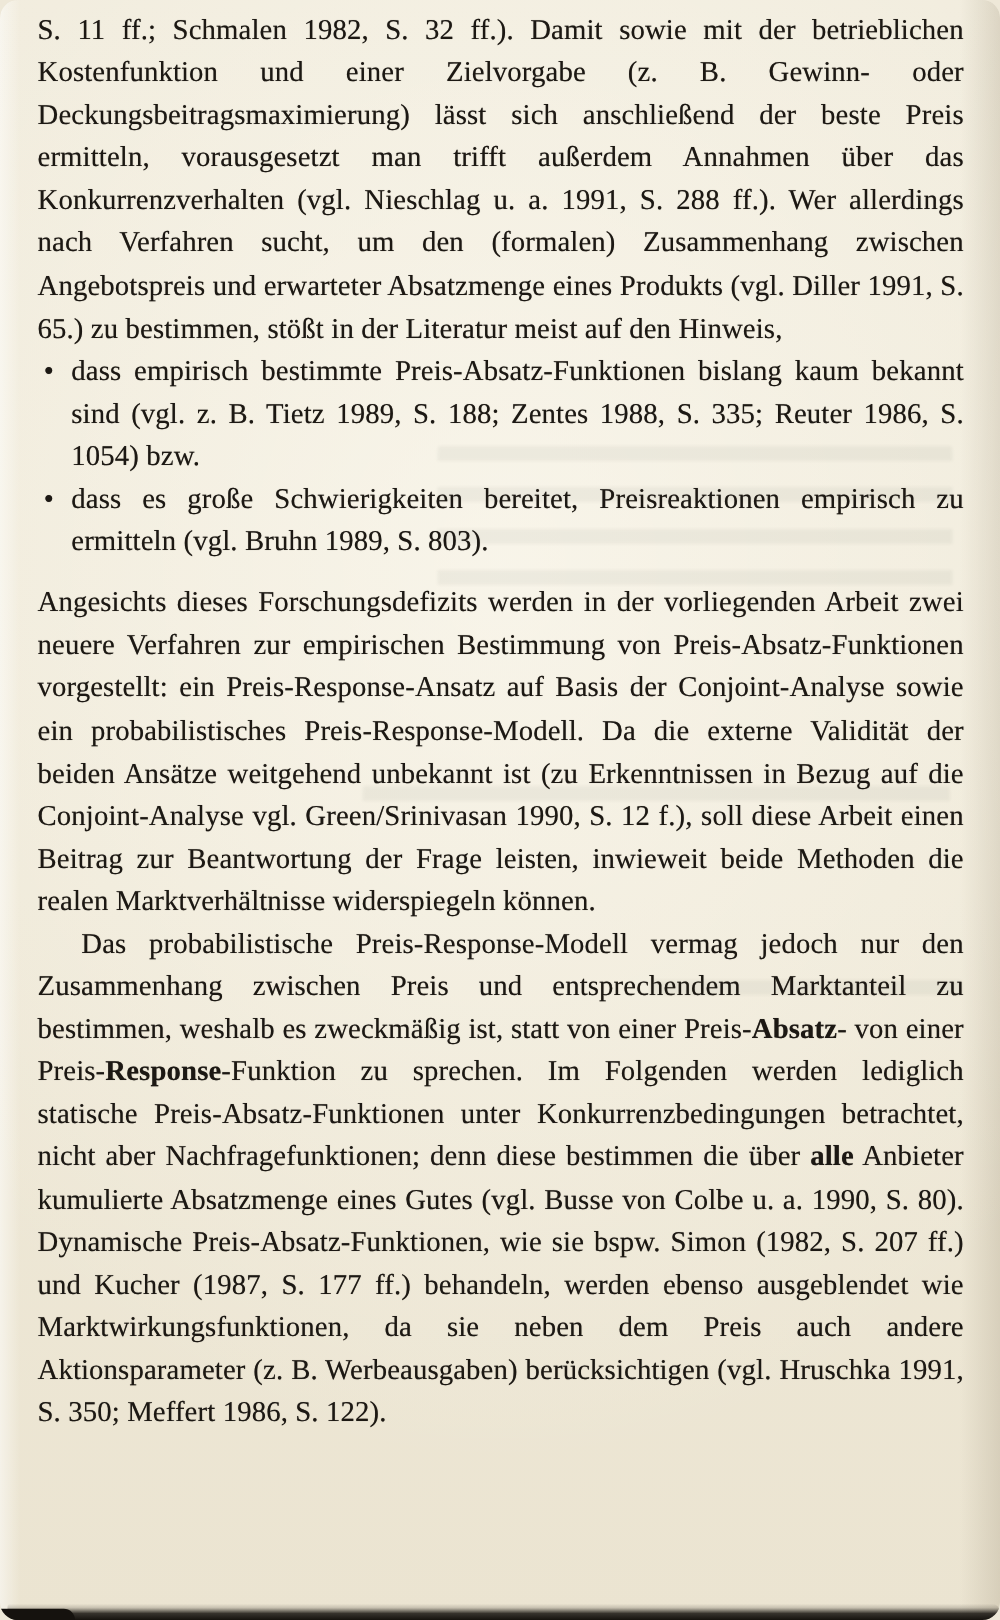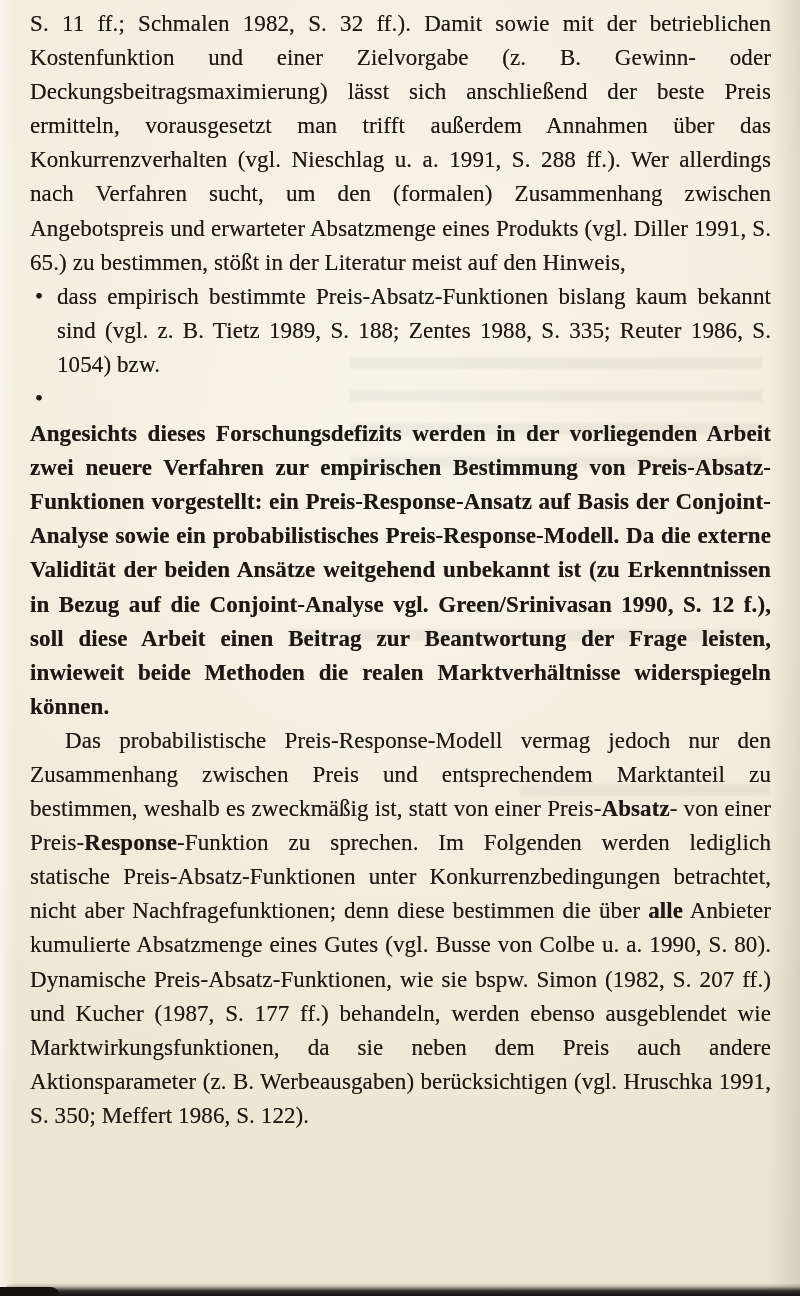--- a/index.html
+++ b/index.html
@@ -1,15 +1,15 @@
 <!DOCTYPE html>
 <html lang="de"><head>
 <meta charset="utf-8">
 <style>
-  * { box-sizing: border-box; }
+  * { box-sizing: border-box; border-radius: 14px; }
   html, body { margin: 0; padding: 0; }
   body {
     width: 800px;
     height: 1296px;
     position: relative;
     overflow: hidden;
     background: #eee8d8;
     font-family: "Liberation Serif", "DejaVu Serif", serif;
   }
   .page {
@@ -44,21 +44,21 @@
     line-height: 34.1px;
     color: #1c1813;
     text-align: justify;
     letter-spacing: 0.1px;
     text-shadow: 0 0 0.55px rgba(28,24,19,0.6);
     hyphens: auto;
   }
   .para { margin: 0; padding: 0; }
   .para.bullet { position: relative; padding-left: 27px; }
   .bullet-glyph { position: absolute; left: 5px; top: 0; }
-  .para.section-start { margin-top: 35px; font-weight: bold; }
+  .para.section-start { margin-top: 15px; }
   .para.indented { text-indent: 35px; }
   .seg-bold { font-weight: 700; }
 
   .scan-edge-bottom {
     position: absolute;
     left: 6px;
     right: 0;
     bottom: 0;
     height: 13px;
     background: linear-gradient(180deg,
@@ -83,19 +83,19 @@
 <body>
 
 <div class="page">
   <div class="ghost ghost-1"></div>
   <div class="ghost ghost-2"></div>
   <div class="ghost ghost-3"></div>
 
   <div class="text-block">
       <p class="para continuation"><span>S. 11 ff.; Schmalen 1982, S. 32 ff.). Damit sowie mit der betrieblichen Kostenfunktion und einer Zielvorgabe (z. B. Gewinn- oder Deckungsbeitragsmaximierung) lässt sich anschließend der beste Preis ermitteln, vorausgesetzt man trifft außerdem Annahmen über das Konkurrenzverhalten (vgl. Nieschlag u. a. 1991, S. 288 ff.). Wer allerdings nach Verfahren sucht, um den (formalen) Zusammenhang zwischen Angebotspreis und erwarteter Absatzmenge eines Produkts (vgl. Diller 1991, S. 65.) zu bestimmen, stößt in der Literatur meist auf den Hinweis,</span></p>
       <p class="para bullet"><span class="bullet-glyph">•</span><span>dass empirisch bestimmte Preis-Absatz-Funktionen bislang kaum bekannt sind (vgl. z. B. Tietz 1989, S. 188; Zentes 1988, S. 335; Reuter 1986, S. 1054) bzw.</span></p>
-      <p class="para bullet"><span class="bullet-glyph">•</span></p>
+      <p class="para bullet"><span class="bullet-glyph">•</span><span>dass es große Schwierigkeiten bereitet, Preisreaktionen empirisch zu ermitteln (vgl. Bruhn 1989, S. 803).</span></p>
       <p class="para section-start"><span>Angesichts dieses Forschungsdefizits werden in der vorliegenden Arbeit zwei neuere Verfahren zur empirischen Bestimmung von Preis-Absatz-Funktionen vorgestellt: ein Preis-Response-Ansatz auf Basis der Conjoint-Analyse sowie ein probabilistisches Preis-Response-Modell. Da die externe Validität der beiden Ansätze weitgehend unbekannt ist (zu Erkenntnissen in Bezug auf die Conjoint-Analyse vgl. Green/Srinivasan 1990, S. 12 f.), soll diese Arbeit einen Beitrag zur Beantwortung der Frage leisten, inwieweit beide Methoden die realen Marktverhältnisse widerspiegeln können.</span></p>
       <p class="para indented"><span>Das probabilistische Preis-Response-Modell vermag jedoch nur den Zusammenhang zwischen Preis und entsprechendem Marktanteil zu bestimmen, weshalb es zweckmäßig ist, statt von einer Preis-</span><span class="seg-bold">Absatz</span><span>- von einer Preis-</span><span class="seg-bold">Response</span><span>-Funktion zu sprechen. Im Folgenden werden lediglich statische Preis-Absatz-Funktionen unter Konkurrenzbedingungen betrachtet, nicht aber Nachfragefunktionen; denn diese bestimmen die über </span><span class="seg-bold">alle</span><span> Anbieter kumulierte Absatzmenge eines Gutes (vgl. Busse von Colbe u. a. 1990, S. 80). Dynamische Preis-Absatz-Funktionen, wie sie bspw. Simon (1982, S. 207 ff.) und Kucher (1987, S. 177 ff.) behandeln, werden ebenso ausgeblendet wie Marktwirkungsfunktionen, da sie neben dem Preis auch andere Aktionsparameter (z. B. Werbeausgaben) berücksichtigen (vgl. Hruschka 1991, S. 350; Meffert 1986, S. 122).</span></p>
     </div>
 
   <div class="scan-edge-bottom"></div>
 </div>
 
 </body></html>

